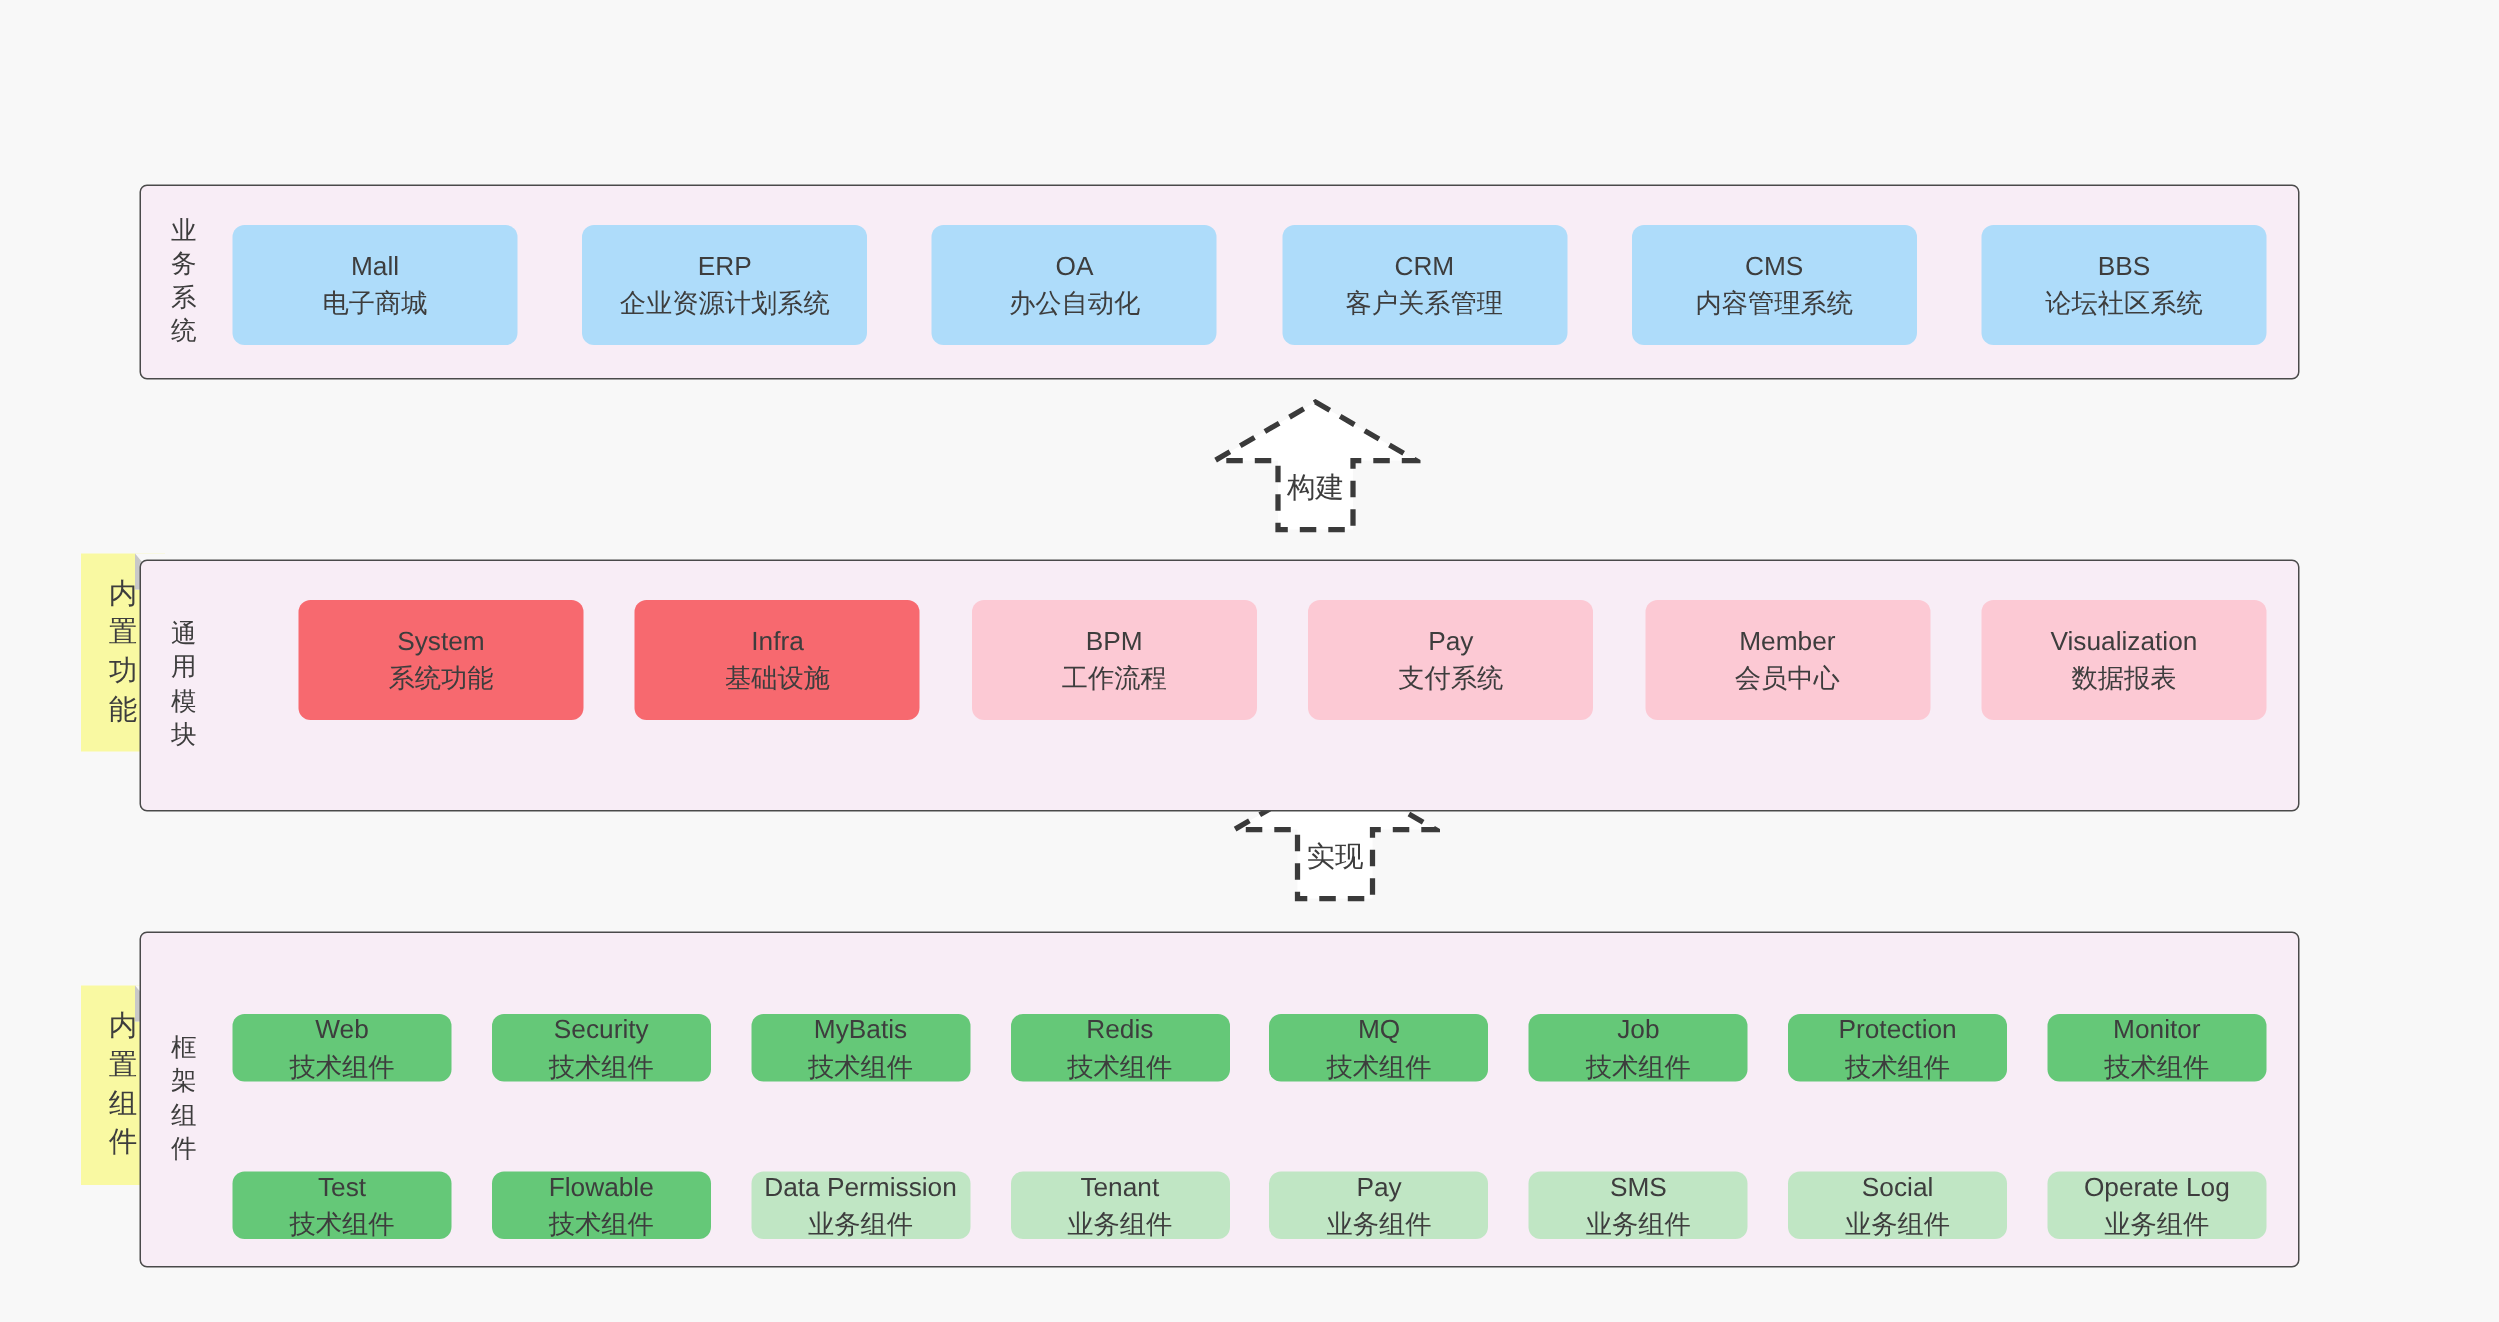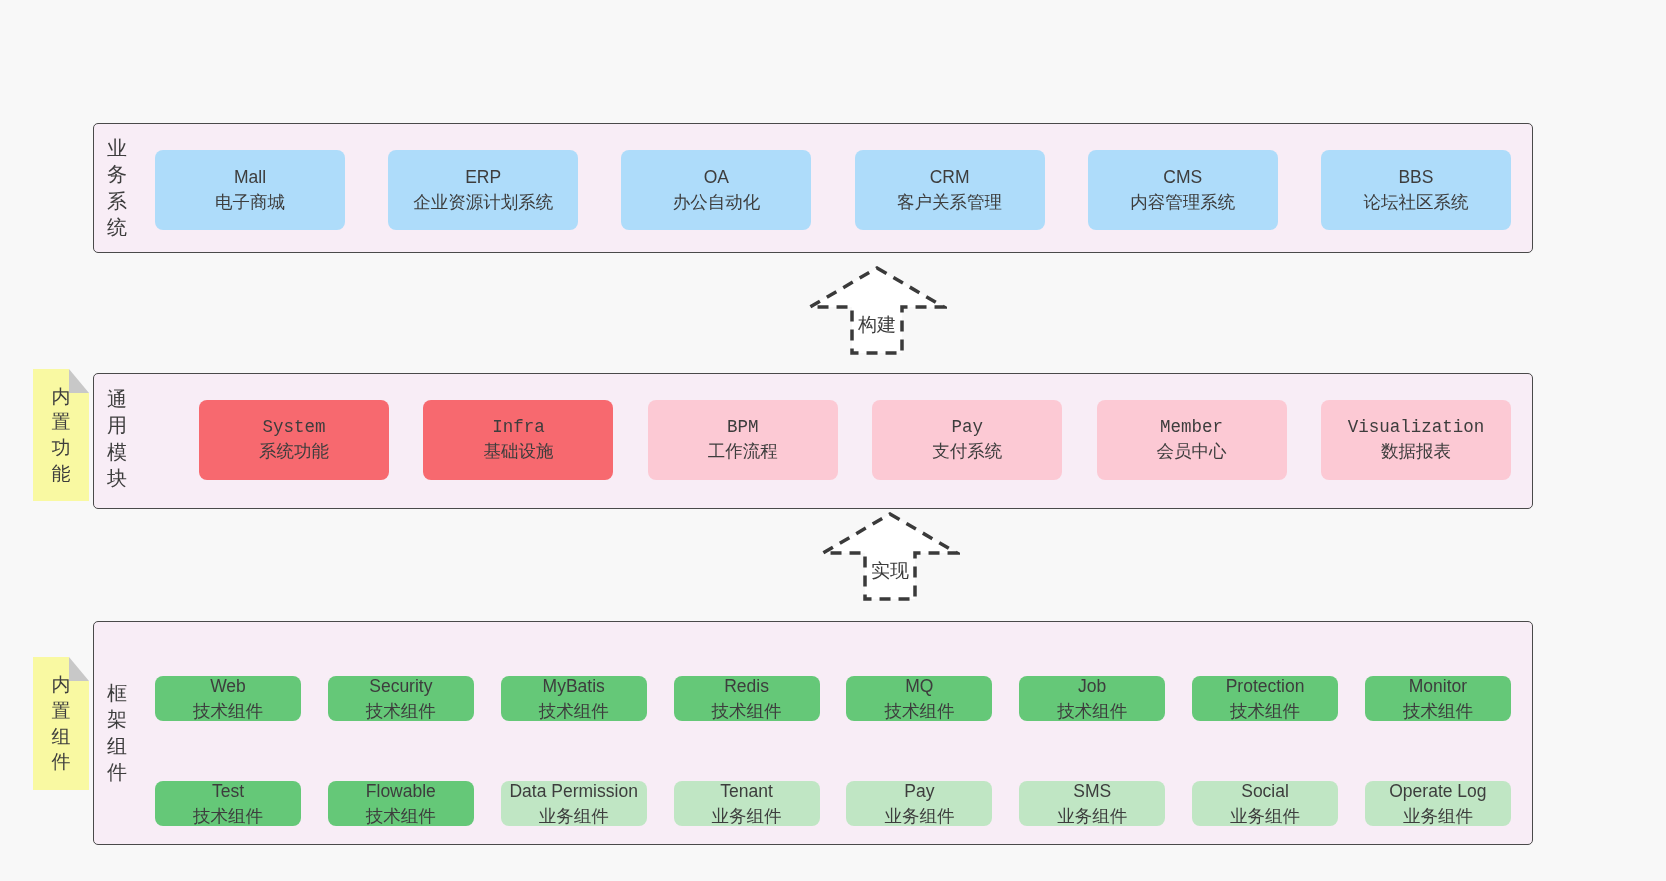--- a/index.html
+++ b/index.html
@@ -8,25 +8,25 @@
     background:var(--background,#f8f8f8);
     font-family:"Liberation Sans",sans-serif;color:var(--text,#3d3d3d);
   }
   .panel{
     position:absolute;left:93px;width:1440px;box-sizing:border-box;
     background:var(--panel-bg,#f8edf6);
     border:1.5px solid var(--panel-border,#4a4a4a);border-radius:5px;
     z-index:2;
   }
   .panel-top{top:123px;height:130px;}
-  .panel-mid{top:373px;height:136px;font-family:Liberation Mono, monospace;}
+  .panel-mid{top:373px;height:168px;}
   .panel-bottom{top:621px;height:224px;}
   .vlabel{
     position:absolute;left:13px;top:50%;transform:translateY(-50%);
-    width:24px;font-size:20px;line-height:1.32;text-align:left;
+    width:24px;font-size:17px;line-height:1.32;text-align:right;
     word-break:break-all;white-space:normal;
   }
   .row{
     position:absolute;left:61px;right:21px;
     display:flex;justify-content:space-between;align-items:stretch;
   }
   .row-business{top:26px;height:80px;}
   .row-modules{top:26px;height:80px;margin-left:44px;}
   .row-fw-1{top:18px;height:81px;}
   .row-fw-2{top:123px;height:81px;}
@@ -36,21 +36,21 @@
     font-size:17.5px;line-height:1.42;padding:2px 6px;box-sizing:border-box;
   }
   .row-business .box,.row-modules .box{flex:0 0 190px;}
   .row-fw-1 .box,.row-fw-2 .box{flex:0 0 146px;margin-top:36px;}
   .box.blue{background:var(--box-blue,#aedcfa);}
   .box.red{background:var(--box-red,#f7696f);}
   .box.pink{background:var(--box-pink,#fcc9d4);}
   .box.green{background:var(--box-green,#65c878);}
   .box.green-light{background:var(--box-green-light,#c0e6c4);}
   .sticky{
-    position:absolute;left:33px;width:56px;box-sizing:border-box;
+    position:absolute;left:54px;width:56px;box-sizing:border-box;
     background:var(--sticky-yellow,#f9f9a2);z-index:1;
     display:flex;justify-content:center;align-items:center;
   }
   .sticky-mid{top:369px;height:132px;}
   .sticky-bottom{top:657px;height:133px;}
   .sticky .sticky-label{
     width:22px;font-size:19px;line-height:1.35;text-align:center;
     word-break:break-all;white-space:normal;
   }
   .fold{

